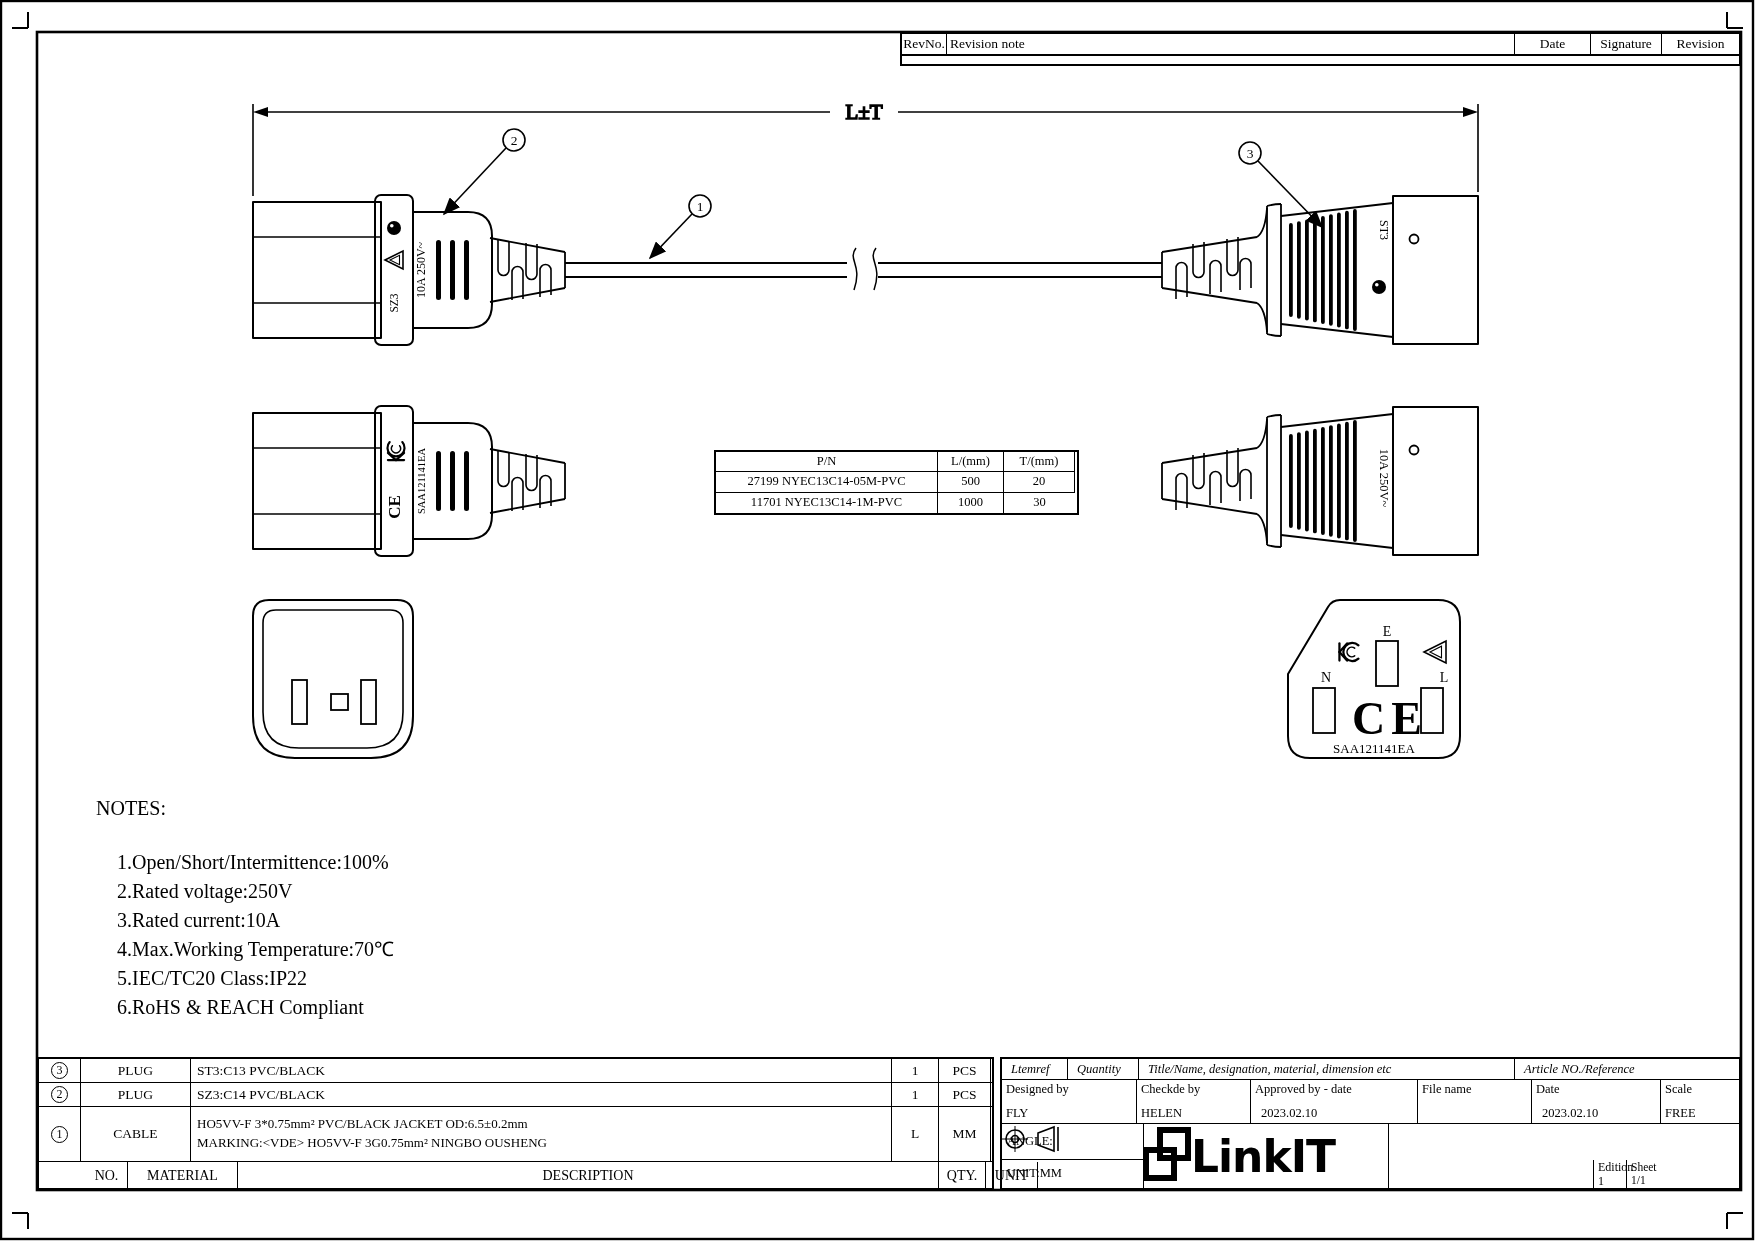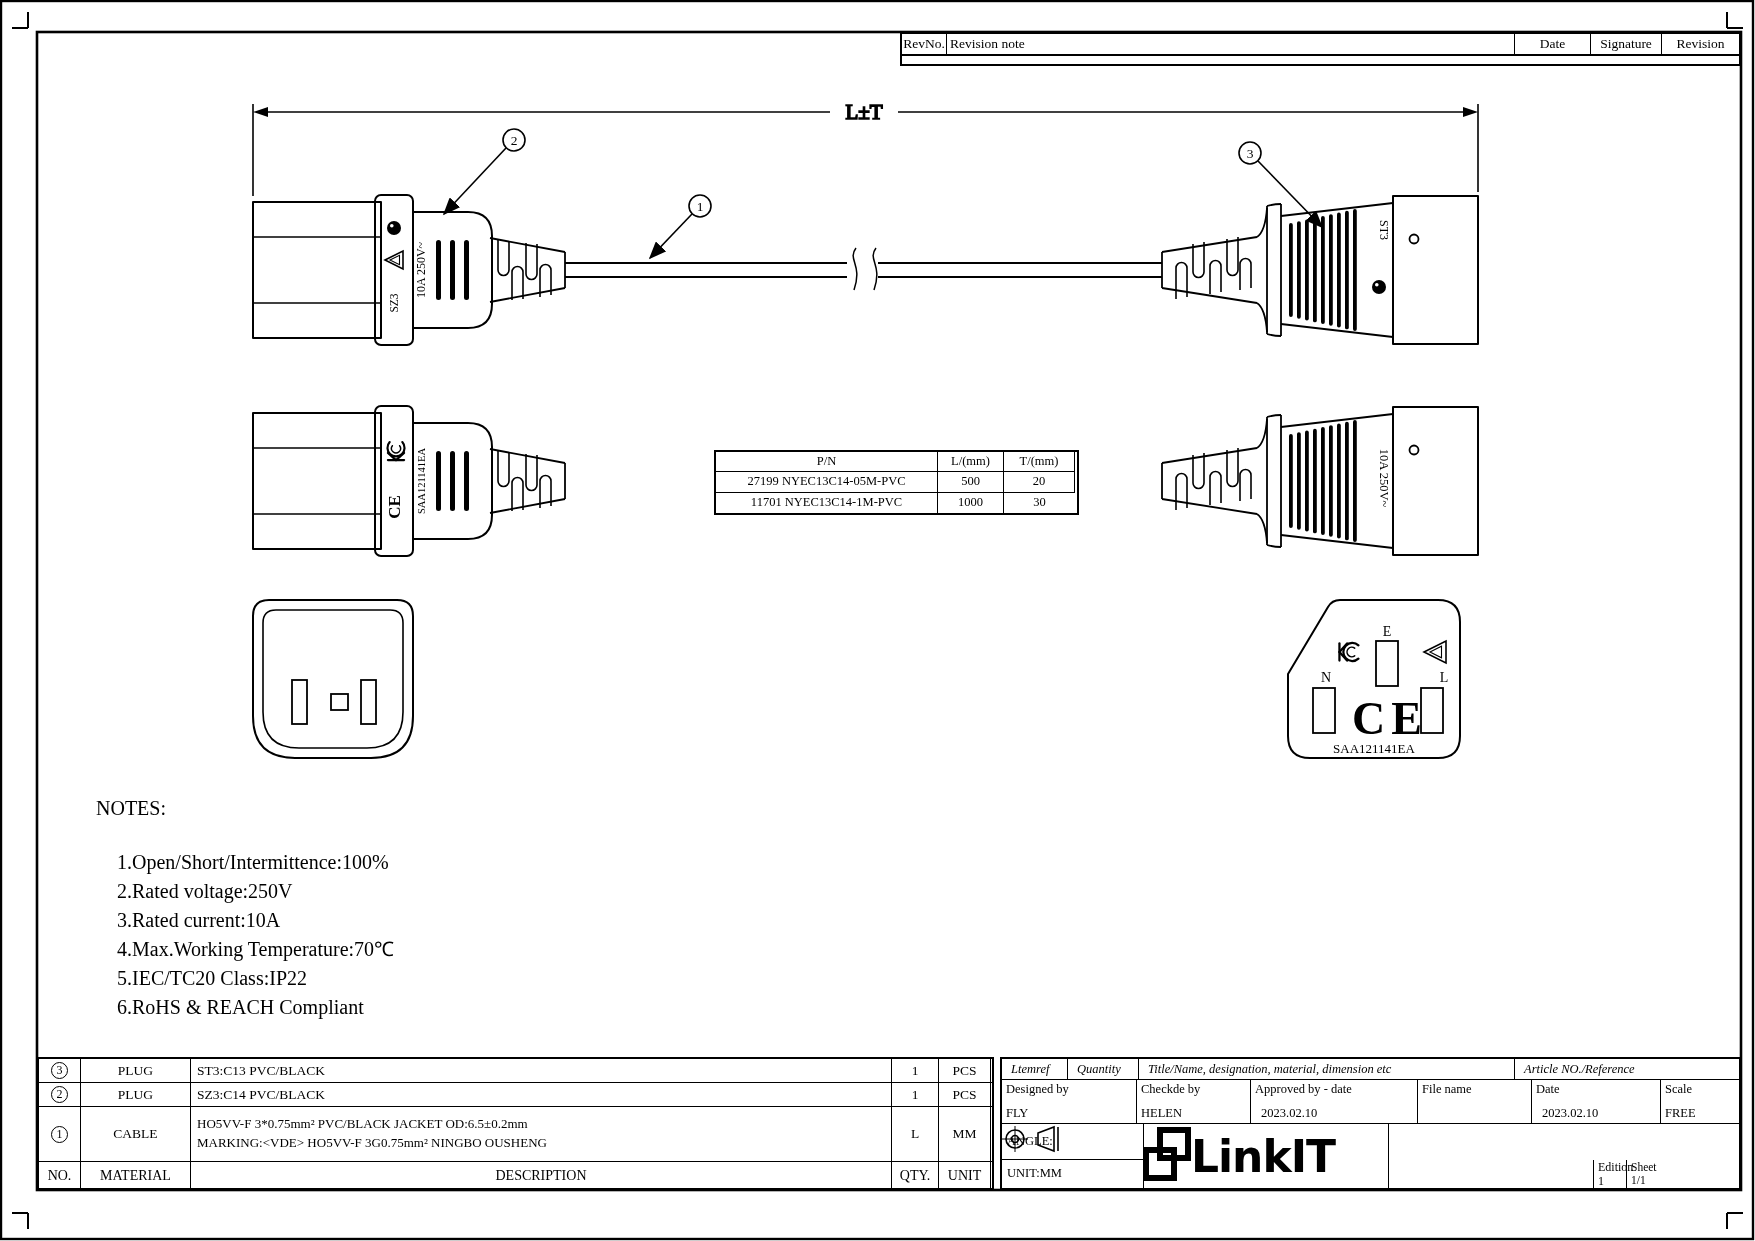--- a/index.html
+++ b/index.html
@@ -19,21 +19,21 @@
   .rev .cell{padding:0 3px;}
   .rev-empty{left:900px;top:56px;width:841px;height:10px;border:2px solid #000;border-top:none;}
   
   .pn{left:672px;top:450px;width:365px;border:2px solid #000;display:grid;
       grid-template-columns:222px 66px 71px;grid-auto-rows:20.3px;font-size:12.5px;margin-left:42px;}
   .pn .cell{border-bottom:1.4px solid #000;justify-content:center;}
   .pn .cell.r2{border-bottom:none;}
   
   .mat{left:37px;top:1057px;width:957px;height:133px;border:2.2px solid #000;font-size:13.5px;}
   .mat-row{display:grid;grid-template-columns:42px 110px 701px 47px 52px;border-bottom:1.8px solid #000;}
-  .mat-row:last-child{border-bottom:none;}
+  .mat-row:last-child{border-bottom:none;padding-left:47px;}
   .r-plug{height:24px;}
   .r-cable{height:55px;}
   .r-head{height:28px;font-size:14px;}
   .mat .cell{border-right:1.8px solid #000;}
   .desc{padding-left:6px;}
   .desc2{display:block;line-height:1.45;font-size:13px;}
   .circ{display:inline-flex;align-items:center;justify-content:center;width:17px;height:17px;
         border:1.5px solid #000;border-radius:50%;font-size:12px;}
   
   .tb{left:1000px;top:1057px;width:741px;height:133px;border:2.2px solid #000;font-size:12.5px;}

